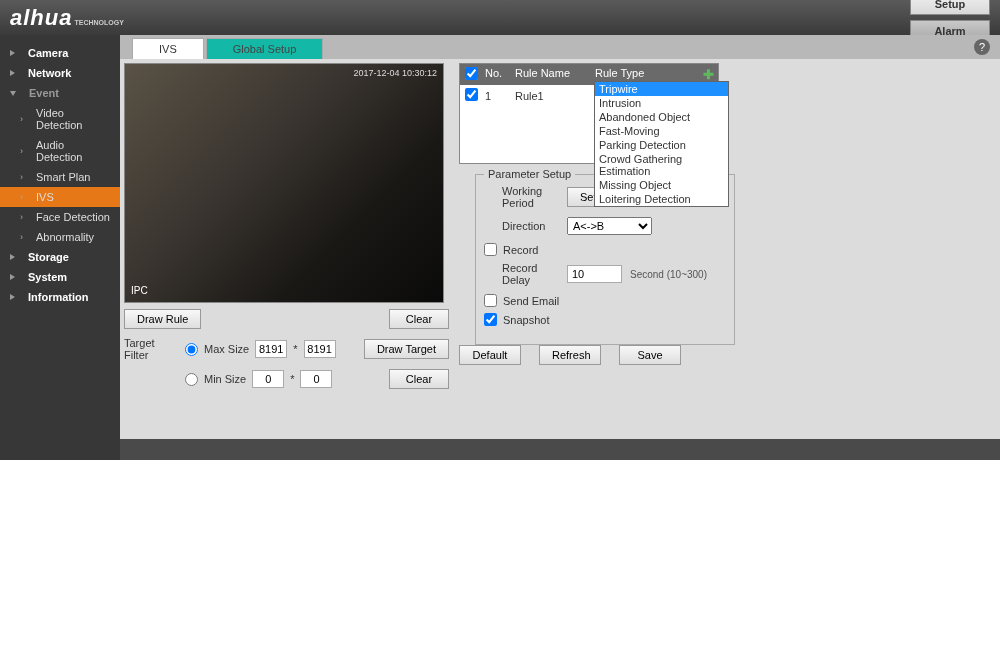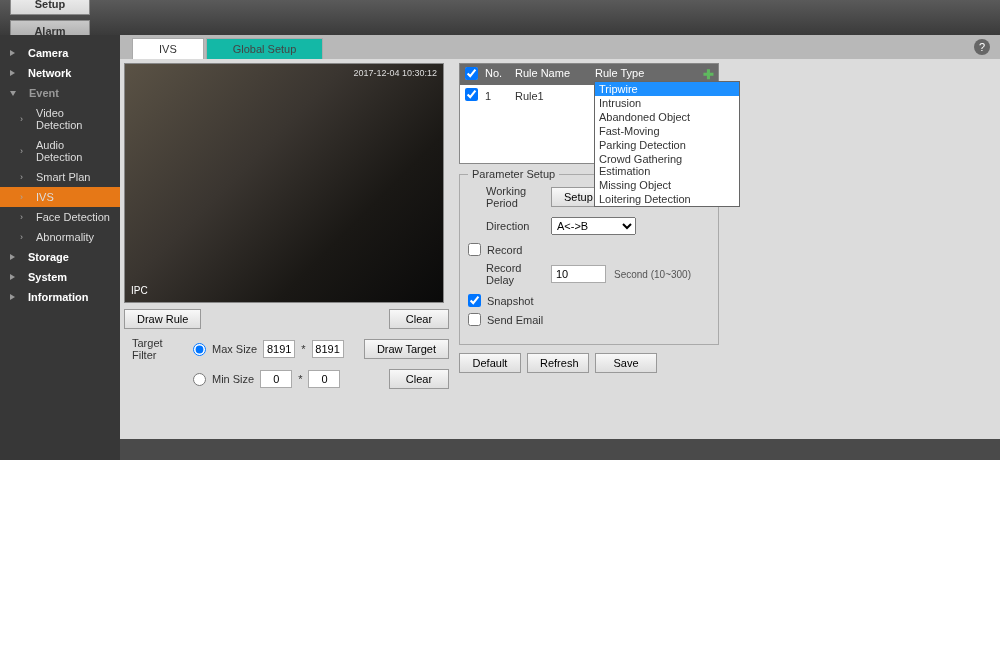--- a/index.html
+++ b/index.html
@@ -32,57 +32,61 @@
 .left-panel { width: 325px; }
 .preview { width: 320px; height: 240px; background: linear-gradient(135deg, #5a5245 0%, #3a3530 40%, #1a1815 70%, #0a0a0a 100%); position: relative; border: 1px solid #888; }
 .preview-label { position: absolute; bottom: 6px; left: 6px; color: #fff; font-size: 10px; }
 .preview-time { position: absolute; top: 4px; right: 6px; color: #ddd; font-size: 9px; }
 
 .btn { background: linear-gradient(#f8f8f8, #dedede); border: 1px solid #999; padding: 3px 12px; font-size: 11px; cursor: pointer; }
 .btn-row { display: flex; margin-top: 6px; gap: 20px; }
 .btn-row .spacer { flex: 1; }
 
 .filter-row { display: flex; align-items: center; margin-top: 8px; gap: 6px; font-size: 11px; }
-.filter-label { width: 55px; margin-left: 8px; }
+.filter-label { width: 55px; }
 .num-input { width: 32px; border: 1px solid #aaa; padding: 2px; font-size: 11px; text-align: center; }
 
 .right-panel { flex: 0 0 auto; width: 280px; position: relative; }
 .rule-table { width: 260px; border: 1px solid #888; background: #fff; }
 .rule-header { background: #6a6a6a; color: #fff; display: flex; padding: 3px 5px; font-size: 11px; position: relative; }
 .rule-header .col-chk { width: 20px; }
 .rule-header .col-no { width: 30px; }
 .rule-header .col-name { width: 80px; }
 .rule-header .col-type { flex: 1; }
 .add-icon { position: absolute; right: 4px; top: 3px; color: #5fb85f; font-weight: bold; cursor: pointer; font-size: 13px; }
 .rule-row { display: flex; padding: 3px 5px; font-size: 11px; align-items: center; }
 .rule-row .col-chk { width: 20px; }
 .rule-row .col-no { width: 30px; }
 .rule-row .col-name { width: 104px; }
 .rule-body { height: 78px; background: #fff; }
 
-.dropdown { position: absolute; top: 18px; left: 135px; width: 146px; background: #fff; border: 1px solid #666; z-index: 10; font-size: 11px; }
+.dropdown { position: absolute; top: 18px; left: 135px; width: 135px; background: #fff; border: 1px solid #666; z-index: 10; font-size: 11px; }
 .dropdown-item { padding: 1px 4px; cursor: pointer; }
 .dropdown-item.selected { background: #1e90ff; color: #fff; }
 
-.param-box { border: 1px solid #aaa; margin-top: 10px; padding: 10px 8px 12px; position: relative; width: 260px; }
+.param-box { border: 1px solid #aaa; margin-top: 10px; padding: 10px 8px 12px; position: relative; width: 260px; margin-left: 16px; }
 .param-legend { position: absolute; top: -7px; left: 8px; background: #dcdcdc; padding: 0 4px; font-size: 11px; color: #333; }
 .param-row { display: flex; align-items: center; margin-bottom: 8px; font-size: 11px; gap: 8px; }
 .param-row .lbl-indent { padding-left: 18px; width: 75px; }
 .param-row select { font-size: 11px; padding: 1px; width: 85px; }
 .param-row .txt { width: 55px; border: 1px solid #aaa; padding: 2px 4px; font-size: 11px; }
 .param-row .hint { color: #555; font-size: 10px; }
 .chk-row { display: flex; align-items: center; gap: 6px; margin-bottom: 6px; font-size: 11px; }
 
-.bottom-btns { display: flex; gap: 6px; margin-top: 8px; }
+.bottom-btns { display: flex; gap: 18px; margin-top: 0; }
 .bottom-btns .btn { width: 62px; text-align: center; }
 </style>
 </head>
 <body>
 
 <div class="header">
+  <div class="logo">
+    <span>alhua</span>
+      <span class="logo-sub">TECHNOLOGY</span>
+  </div>
   <div class="top-btns">
     <div class="top-btn inactive">Live</div>
     <div class="top-btn">Setup</div>
     <div class="top-btn inactive">Alarm</div>
     <div class="top-btn inactive">Logout</div>
   </div>
 </div>
 
 <div class="body">
   <div class="sidebar">
@@ -218,26 +222,26 @@
           <div class="chk-row">
             <input type="checkbox" style="">
             <span>Record</span>
           </div>
           <div class="param-row">
             <span class="lbl-indent">Record Delay</span>
             <input class="txt" value="10" style="">
             <span class="hint">Second (10~300)</span>
           </div>
           <div class="chk-row">
+            <input type="checkbox" style="">
+            <span>Send Email</span>
+          </div>
+          <div class="chk-row">
             <input type="checkbox" checked="" style="">
             <span>Snapshot</span>
-          </div>
-          <div class="chk-row">
-            <input type="checkbox" style="">
-            <span>Send Email</span>
           </div>
         </div>
 
         <div class="bottom-btns">
           <button class="btn">Default</button>
           <button class="btn">Refresh</button>
           <button class="btn">Save</button>
         </div>
       </div>
     </div>

